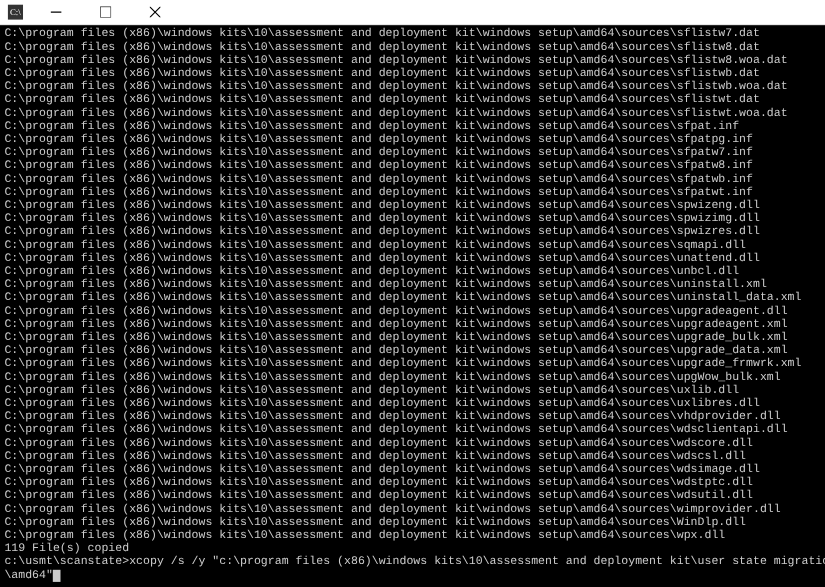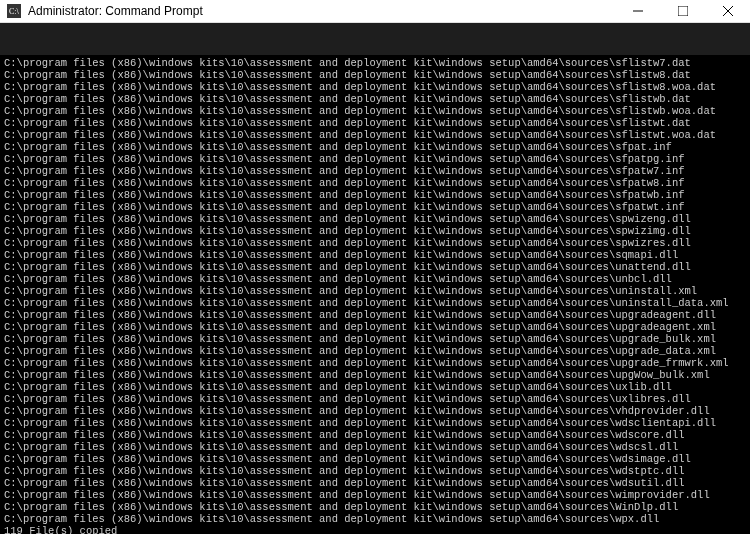--- a/index.html
+++ b/index.html
@@ -53,21 +53,20 @@
   }
   .console {
     flex: 1;
     background: #000000;
     color: #cccccc;
     padding: 2px 4px;
     overflow: hidden;
     white-space: pre;
     line-height: 12px;
     font-size: 10.5px;
-    margin-top: 32px;
   }
   .console-line { display: block; }
   .prompt-line { color: #cccccc; }
   .cursor {
     display: inline-block;
     width: 7px;
     height: 11px;
     background: #cccccc;
     vertical-align: text-bottom;
   }
@@ -75,21 +74,20 @@
 </head>
 <body>
 
 <div class="title-bar">
   <span class="title-icon">
     <svg width="14" height="14" viewBox="0 0 14 14">
       <rect x="0" y="0" width="14" height="14" fill="#333"></rect>
       <text x="2" y="10" font-size="8" fill="#fff" font-family="Consolas">C:\</text>
     </svg>
   </span>
-  <span class="title-text">Administrator: Command Prompt</span>
   <div class="win-controls">
     <div class="win-btn">
       <svg width="10" height="10" viewBox="0 0 10 10">
           <line x1="0" y1="5" x2="10" y2="5" stroke="#000" stroke-width="1"></line>
         </svg>
     </div>
     <div class="win-btn">
       <svg width="10" height="10" viewBox="0 0 10 10">
           <rect x="0" y="0" width="10" height="10" fill="none" stroke="#000" stroke-width="1"></rect>
         </svg>

